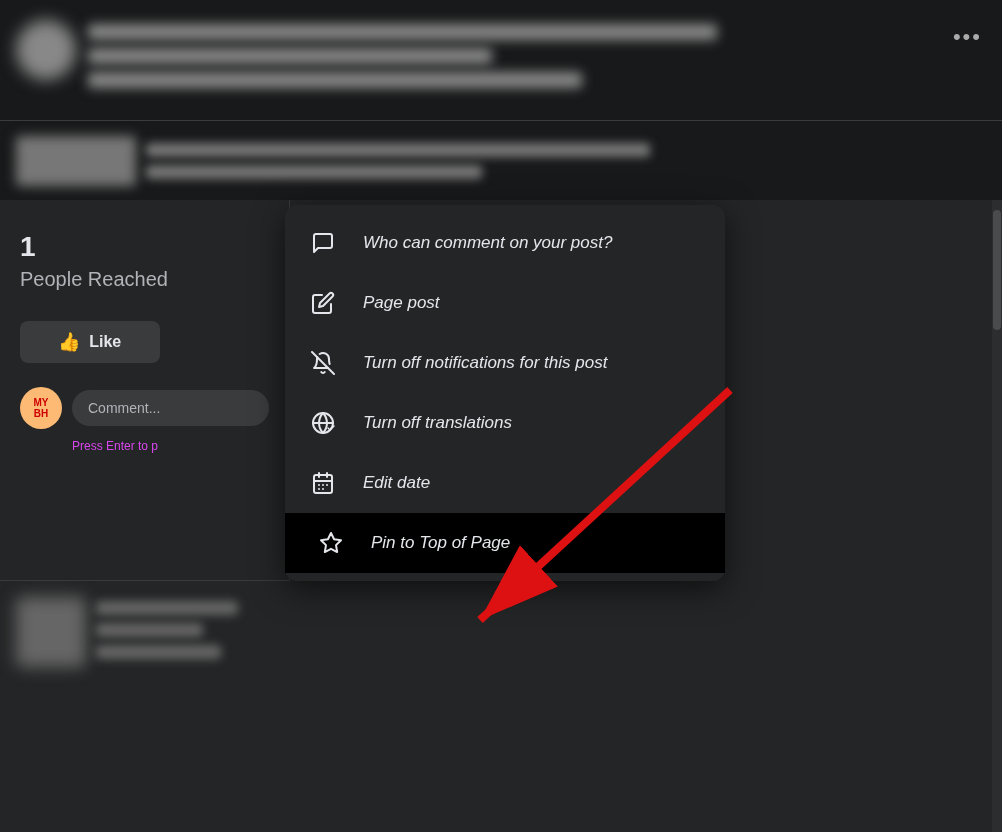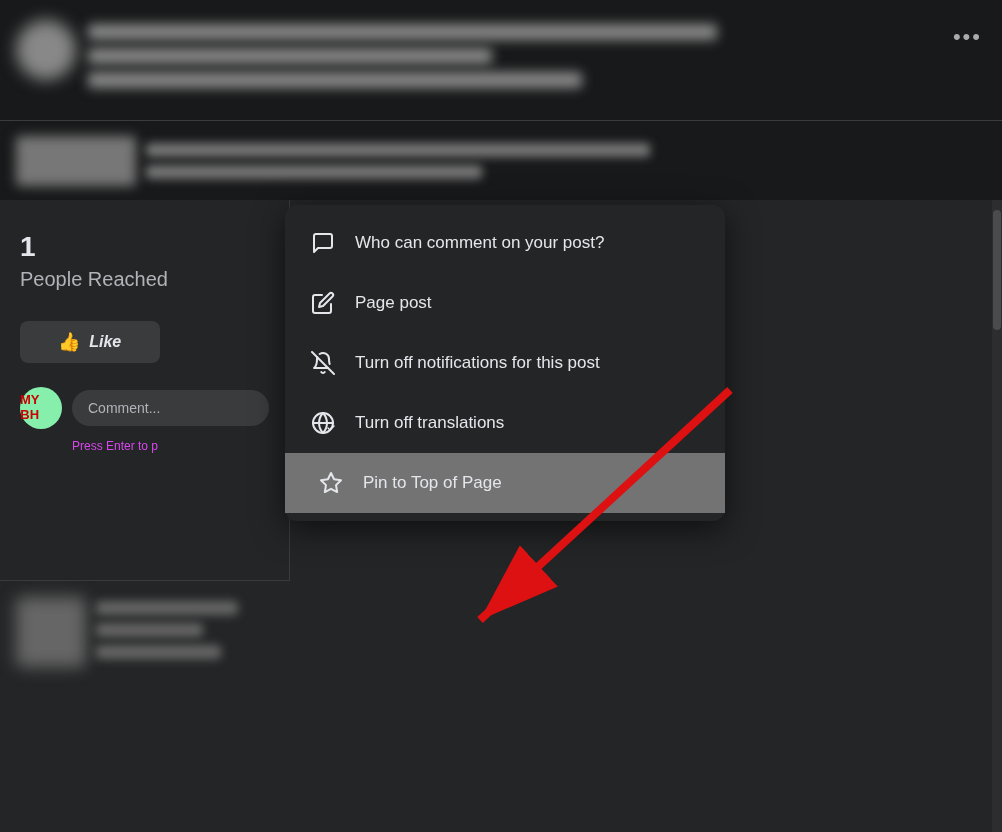--- a/index.html
+++ b/index.html
@@ -130,37 +130,36 @@
       width: 140px;
       justify-content: center;
       margin-bottom: 24px;
       cursor: pointer;
     }
 
     .like-button-text {
       color: #e4e6eb;
       font-size: 16px;
       font-weight: 600;
-      font-style: italic;
     }
 
     .comment-area {
       display: flex;
       align-items: center;
       gap: 10px;
       margin-bottom: 10px;
     }
 
     .mybh-avatar {
       width: 42px; height: 42px;
       border-radius: 50%;
-      background: #86efac;
-      display: flex; align-items: center; justify-content: flex-start;
+      background: #fdba74;
+      display: flex; align-items: center; justify-content: center;
       flex-shrink: 0;
-      font-size: 13px;
+      font-size: 10px;
       font-weight: 700;
       color: #cc0000;
       line-height: 1.1;
       text-align: center;
     }
 
     .comment-input {
       flex: 1;
       background: #3a3b3c;
       border-radius: 20px;
@@ -209,24 +208,25 @@
       background: #242526;
       border-radius: 12px;
       box-shadow: 0 8px 32px rgba(0,0,0,0.6);
       padding: 8px 0;
       z-index: 100;
     }
 
     .menu-item {
       display: flex;
       align-items: center;
-      gap: 14px;
+      gap: 22px;
       padding: 12px 20px;
       cursor: pointer;
       transition: background 0.15s;
+      font-style: italic;
     }
 
     .menu-icon {
       width: 36px; height: 36px;
       display: flex; align-items: center; justify-content: center;
       flex-shrink: 0;
       font-size: 20px;
       color: #e4e6eb;
     }
 
@@ -355,22 +355,38 @@
       <svg width="24" height="24" viewBox="0 0 24 24" fill="none" stroke="#e4e6eb" stroke-width="2" stroke-linecap="round" stroke-linejoin="round">
         <circle cx="12" cy="12" r="10"></circle>
         <line x1="2" y1="12" x2="22" y2="12"></line>
         <path d="M12 2a15.3 15.3 0 0 1 4 10 15.3 15.3 0 0 1-4 10 15.3 15.3 0 0 1-4-10 15.3 15.3 0 0 1 4-10z"></path>
         <path d="M17 17l2 2 4-4" stroke="#e4e6eb" stroke-width="1.5"></path>
       </svg>
     </div>
     <span class="menu-label">Turn off translations</span>
   </div>
 
-
-  <div class="menu-item" style="background: #737373; padding-left: 28px;">
+  <div class="menu-item">
+    <div class="menu-icon">
+      <svg width="24" height="24" viewBox="0 0 24 24" fill="none" stroke="#e4e6eb" stroke-width="2" stroke-linecap="round" stroke-linejoin="round">
+        <rect x="3" y="4" width="18" height="18" rx="2" ry="2"></rect>
+        <line x1="16" y1="2" x2="16" y2="6"></line>
+        <line x1="8" y1="2" x2="8" y2="6"></line>
+        <line x1="3" y1="10" x2="21" y2="10"></line>
+        <line x1="8" y1="14" x2="8" y2="14"></line>
+        <line x1="12" y1="14" x2="12" y2="14"></line>
+        <line x1="16" y1="14" x2="16" y2="14"></line>
+        <line x1="8" y1="18" x2="8" y2="18"></line>
+        <line x1="12" y1="18" x2="12" y2="18"></line>
+      </svg>
+    </div>
+    <span class="menu-label">Edit date</span>
+  </div>
+
+  <div class="menu-item" style="background: #000000; padding-left: 28px;">
     <div class="menu-icon">
       <svg width="24" height="24" viewBox="0 0 24 24" fill="none" stroke="#e4e6eb" stroke-width="2" stroke-linecap="round" stroke-linejoin="round">
         <path d="M12 2l3.09 6.26L22 9.27l-5 4.87 1.18 6.88L12 17.77l-6.18 3.25L7 14.14 2 9.27l6.91-1.01L12 2z"></path>
 
       </svg>
     </div>
     <span class="menu-label">Pin to Top of Page</span>
   </div>
 
 

